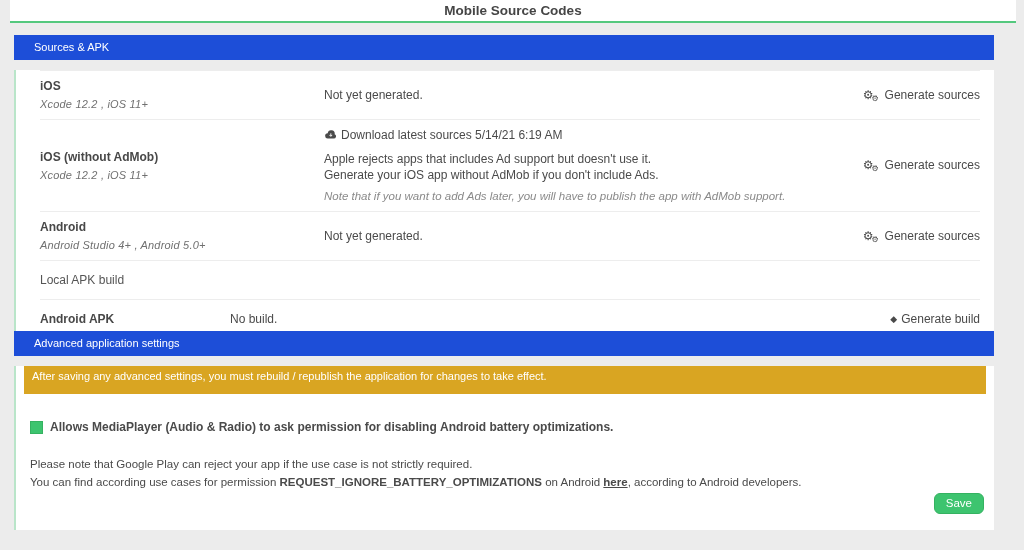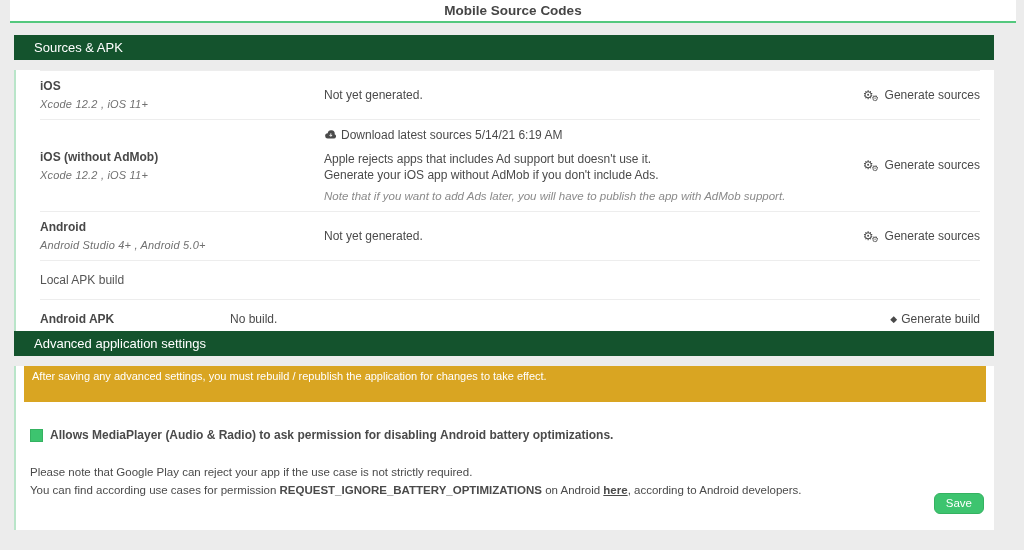--- a/index.html
+++ b/index.html
@@ -7,21 +7,21 @@
   .page{position:relative;width:1024px;height:550px;padding-left:12px;}
 
   
   .topbar{position:absolute;top:0;left:10px;right:20px;height:21px;background:#ffffff;border-bottom:2px solid #54c87e;}
   .page-title{text-align:center;font-weight:bold;font-size:13.5px;line-height:21px;color:#454545;}
 
   
   .panel{position:absolute;left:14px;width:980px;}
   .panel1{top:35px;}
   .panel2{top:331px;}
-  .panel-head{height:25px;background:#14532d;color:#ffffff;font-size:13px;line-height:25px;padding-left:20px;box-sizing:border-box;}
+  .panel-head{height:25px;background:#1d4ed8;color:#ffffff;font-size:11px;line-height:25px;padding-left:20px;box-sizing:border-box;}
   .panel-body{background:#ffffff;border-left:2px solid #b9e5c9;box-sizing:border-box;}
   .panel1 .panel-body{height:273px;}
   .panel2 .panel-body{height:164px;position:relative;}
 
   
   .rows{margin:10px 14px 0 24px;}
   .src-row{display:flex;border-top:1px solid #ededed;padding:8px 0 9px 0;align-items:center;}
   .col-name{width:284px;}
   .col-mid{flex:1;}
   .col-action{white-space:nowrap;text-align:right;}
@@ -35,21 +35,21 @@
   .dl-link svg{vertical-align:-1px;margin-right:4px;}
   .info-line{margin-top:2px;color:#4a4a4a;}
   .info-first{margin-top:10px;}
   .note-line{margin-top:8px;font-style:italic;font-size:11.5px;color:#8a8a8a;}
   .local-apk{border-top:1px solid #ededed;padding:12px 0;color:#555555;}
   .apk-row{display:flex;border-top:1px solid #ededed;padding:12px 0;}
   .apk-name{width:190px;font-weight:bold;color:#484848;}
   .build-icon{font-size:9px;margin-right:4px;vertical-align:1px;}
 
   
-  .warn{margin:10px 8px 0 8px;background:#d9a522;color:#ffffff;font-size:11px;height:36px;line-height:20px;padding:0 8px;}
+  .warn{margin:10px 8px 0 8px;background:#d9a522;color:#ffffff;font-size:11px;height:28px;line-height:20px;padding:0 8px;}
   .chk-row{margin:26px 0 0 14px;display:flex;align-items:center;}
   .checkbox{width:13px;height:13px;background:#3dc46f;border:1px solid #35b261;box-sizing:border-box;display:inline-block;cursor:pointer;}
   .chk-label{margin-left:7px;color:#4a4a4a;font-weight:bold;}
   .note{margin:21px 14px 0 14px;font-size:11.5px;line-height:1.6;color:#4a4a4a;}
   .here-link{color:#4a4a4a;font-weight:bold;text-decoration:underline;cursor:pointer;}
   .save-btn{position:absolute;right:10px;bottom:16px;background:#3dc46f;color:#ffffff;border:1px solid #35b261;padding:3px 11px 4px 11px;font-size:11.5px;border-radius:6px;font-family:"Liberation Sans",sans-serif;cursor:pointer;}
 </style>
 </head>
 <body>
 

